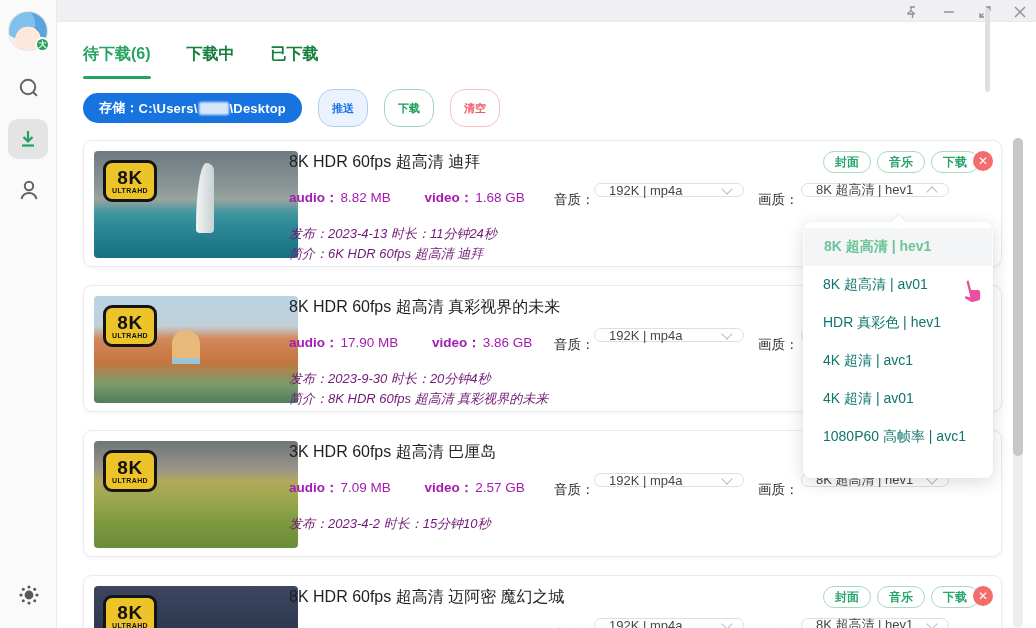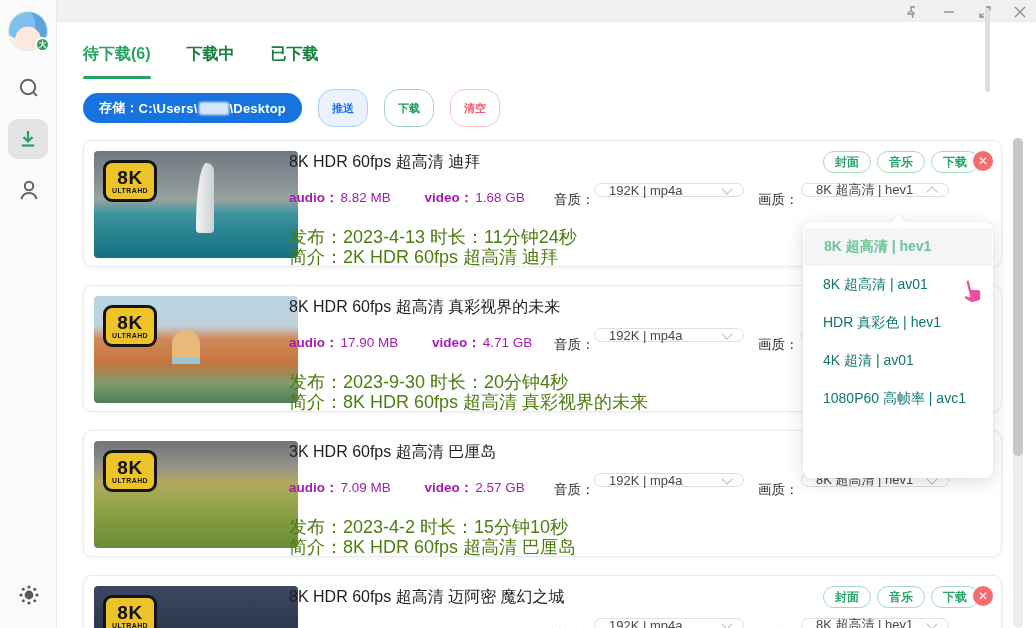--- a/index.html
+++ b/index.html
@@ -48,21 +48,21 @@
   .t-bali { background:linear-gradient(180deg,#6e7678 0%,#98948a 26%,#b1a95c 38%,#9aa84e 55%,#7f9a3f 75%,#6a8c39 100%); }
   .t-miami { background:linear-gradient(180deg,#3c4660 0%,#2d3850 42%,#7a5a52 58%,#27324a 70%,#141d30 100%); }
   .badge8k { position:absolute; left:9px; top:9px; width:54px; height:42px; background:#edc32a; border:3px solid #141414; border-radius:9px; display:flex; flex-direction:column; align-items:center; justify-content:center; }
   .b8k { font-size:19px; font-weight:800; color:#111; line-height:18px; letter-spacing:.5px; }
   .buh { font-size:7px; font-weight:800; color:#111; letter-spacing:.4px; }
   .card-title { position:absolute; left:205px; top:11px; font-size:16px; color:#1f1f21; font-weight:500; }
   .sizes { position:absolute; left:205px; top:48px; font-size:13.5px; color:#a21caf; }
   .szlabel { font-weight:700; }
   .szval { margin-left:2px; }
   .szgap { display:inline-block; width:30px; }
-  .meta, .desc { position:absolute; left:205px; font-size:18px; color:#4d7c0f; }
+  .meta, .desc { position:absolute; left:205px; font-size:13px; color:#701a75;font-style:italic; }
   .meta { top:84px; }
   .desc { top:104px; }
   .qlabel { position:absolute; top:50px; font-size:13.5px; color:#2e2e30; font-weight:400; }
   .aq { left:470px; }
   .vq { left:674px; }
   .select { position:absolute; top:42px; height:14px; border:1px solid #dcdfe6; border-radius:12px; background:#fff; display:flex; align-items:center; font-size:13px; color:#46474a; padding:0 12px 0 14px; cursor:pointer; }
   .aqsel { left:510px; width:150px; }
   .vqsel { left:717px; width:148px; }
   .select .txt { flex:1; white-space:nowrap; overflow:hidden; }
   .chev { width:8px; height:8px; border-right:1.6px solid #b9bdc5; border-bottom:1.6px solid #b9bdc5; transform:rotate(45deg); margin-top:-3px; flex:none; }
@@ -185,41 +185,41 @@
   <div class="select aqsel">
     <span class="txt">192K | mp4a</span>
       <span class="chev"></span>
   </div>
   <span class="qlabel vq">画质：</span>
   <div class="select vqsel">
     <span class="txt">8K 超高清 | hev1</span>
       <span class="chev up"></span>
   </div>
   <div class="meta">发布：2023-4-13 时长：11分钟24秒</div>
-  <div class="desc">简介：2K HDR 60fps 超高清 迪拜</div>
+  <div class="desc">简介：6K HDR 60fps 超高清 迪拜</div>
   <div class="badges">
     <span class="gbadge">封面</span>
     <span class="gbadge">音乐</span>
     <span class="gbadge">下载</span>
   </div>
   <div class="close">✕</div>
 </div>
 
 <div class="card" style="top:285px">
   <div class="thumb t-atlantis">
     <div class="arch"></div>
     <div class="badge8k">
       <span class="b8k">8K</span>
       <span class="buh">ULTRAHD</span>
     </div>
   </div>
   <div class="card-title">8K HDR 60fps 超高清 真彩视界的未来</div>
   <div class="sizes">
     <span class="szlabel">audio：</span><span class="szval">17.90 MB</span><span class="szgap"></span>
-    <span class="szlabel">video：</span><span class="szval">4.71 GB</span>
+    <span class="szlabel">video：</span><span class="szval">3.86 GB</span>
   </div>
   <span class="qlabel aq">音质：</span>
   <div class="select aqsel">
     <span class="txt">192K | mp4a</span>
       <span class="chev"></span>
   </div>
   <span class="qlabel vq">画质：</span>
   <div class="select vqsel">
     <span class="txt">8K 超高清 | hev1</span>
       <span class="chev"></span>
@@ -250,21 +250,20 @@
   <div class="select aqsel">
     <span class="txt">192K | mp4a</span>
       <span class="chev"></span>
   </div>
   <span class="qlabel vq">画质：</span>
   <div class="select vqsel">
     <span class="txt">8K 超高清 | hev1</span>
       <span class="chev"></span>
   </div>
   <div class="meta">发布：2023-4-2 时长：15分钟10秒</div>
-  <div class="desc">简介：8K HDR 60fps 超高清 巴厘岛</div>
   <div class="badges">
     <span class="gbadge">封面</span>
     <span class="gbadge">音乐</span>
     <span class="gbadge">下载</span>
   </div>
   <div class="close">✕</div>
 </div>
 
 <div class="card" style="top:575px">
   <div class="thumb t-miami">
@@ -297,20 +296,21 @@
 </div>
 
 <div class="scroll-track"></div>
 <div class="scroll-thumb"></div>
 
 <div class="dd-caret"></div>
 <div class="dropdown">
   <div class="opt sel">8K 超高清 | hev1</div>
   <div class="opt">8K 超高清 | av01</div>
   <div class="opt">HDR 真彩色 | hev1</div>
+  <div class="opt">4K 超清 | avc1</div>
   <div class="opt">4K 超清 | av01</div>
   <div class="opt">1080P60 高帧率 | avc1</div>
 </div>
 <div class="dd-scroll" style="left:985px"></div>
 
 <div class="cursor">
   <svg width="30" height="30" viewBox="0 0 24 24">
     <path d="M9.8 2.2c.9 0 1.6.7 1.6 1.6v6.6l4.9 1.2c1.1.3 1.8 1.2 1.8 2.3 0 .3 0 .5-.1.8l-1.2 4.5c-.3 1.1-1.3 1.9-2.5 1.9h-4.8c-.7 0-1.5-.3-2-.9l-3.3-3.4c-.6-.6-.6-1.7 0-2.3.6-.5 1.4-.6 2-.2l1.9 1.2V3.8c0-.9.8-1.6 1.7-1.6z" fill="#ef4fa0" stroke="#ffffff" stroke-width="1.4" stroke-linejoin="round"></path>
   </svg>
 </div>

